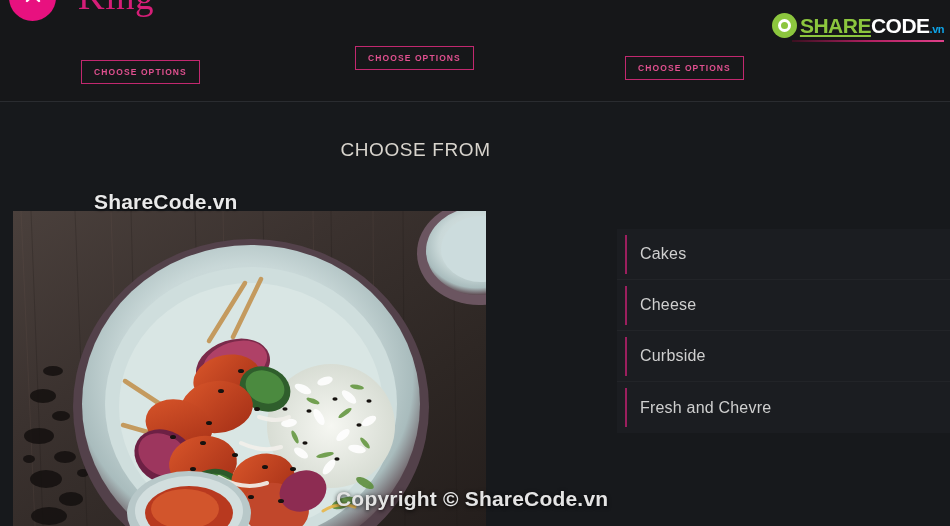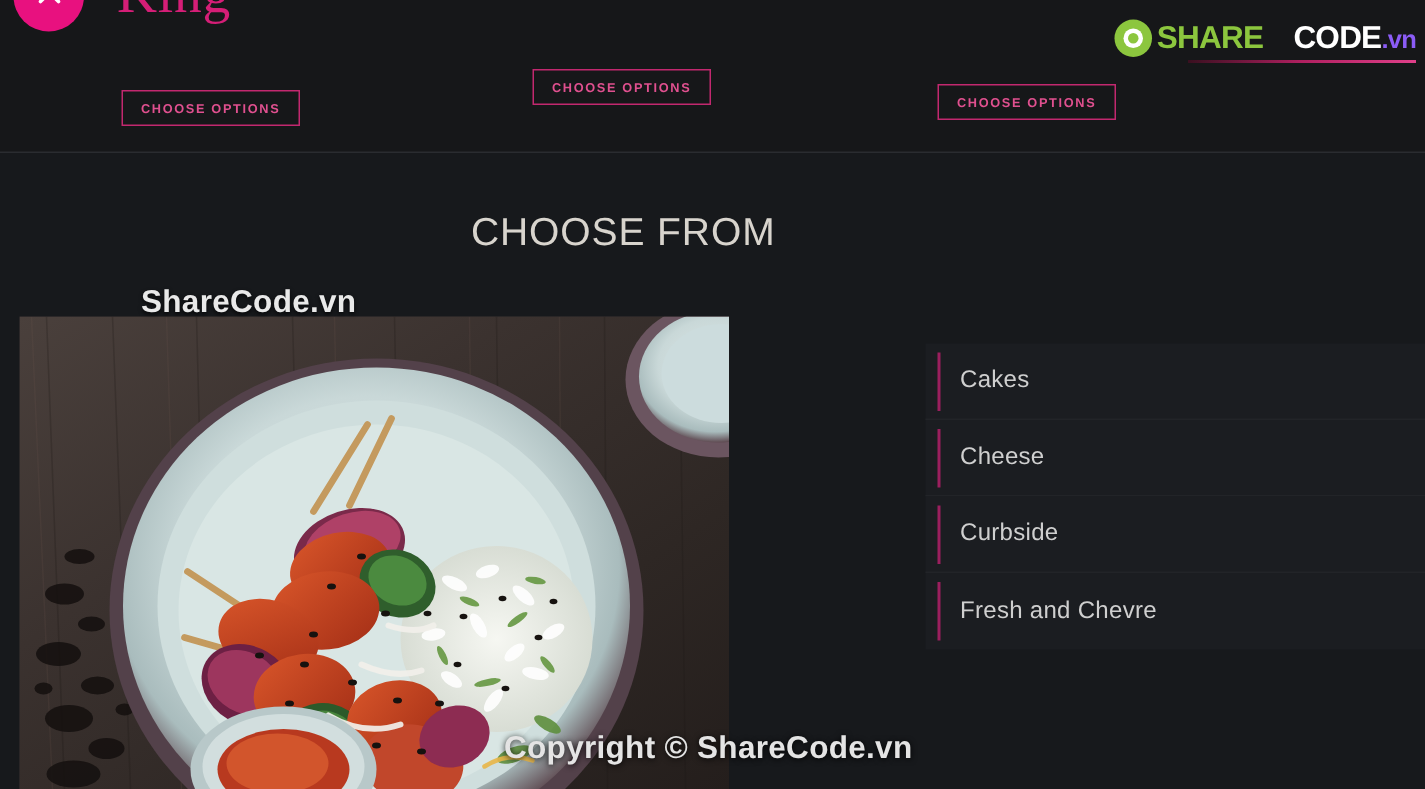--- a/index.html
+++ b/index.html
@@ -111,37 +111,37 @@
     background:#8cc63e;
     z-index:2;
   }
   .sc-logo-text {
     font-size: 21px;
     font-weight: bold;
     font-family: "Liberation Sans", sans-serif;
     letter-spacing: -0.5px;
     line-height: 1;
   }
-  .sc-share { color: #8cc63e; }
-  .sc-code  { color: #ffffff; margin-left: 20px; }
-  .sc-vn    { color: #8b5cf6; font-size: 17px; }
+  .sc-share { color: #8cc63e; text-decoration: underline; }
+  .sc-code  { color: #ffffff; }
+  .sc-vn    { color: #0ea5e9; font-size: 11px; }
   .sc-underline{
     position:absolute;
     right: 6px; top: 40px;
     width: 152px; height: 2px;
     background: linear-gradient(90deg,#3a1020,#b02060,#e0408a);
   }
 
   
   .section-heading {
     position: absolute;
     left: 0; top: 139px;
     width: 831px;
     text-align: center;
-    font-size: 26px;
+    font-size: 19px;
     color: #d8d4cd;
     letter-spacing: 0.6px;
     font-weight: normal;
   }
 
   
   .food-photo {
     position: absolute;
     left: 13px;
     top: 211px;

